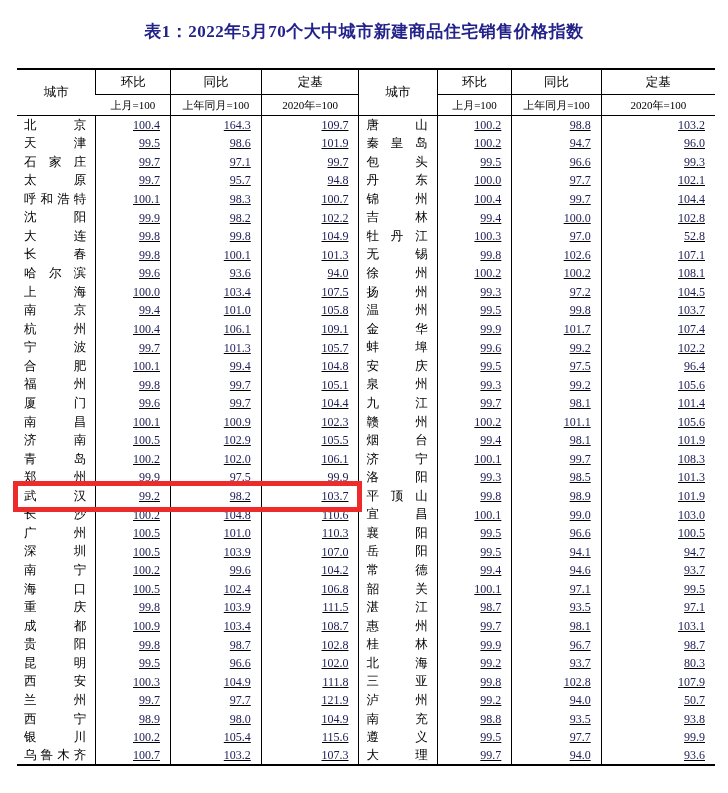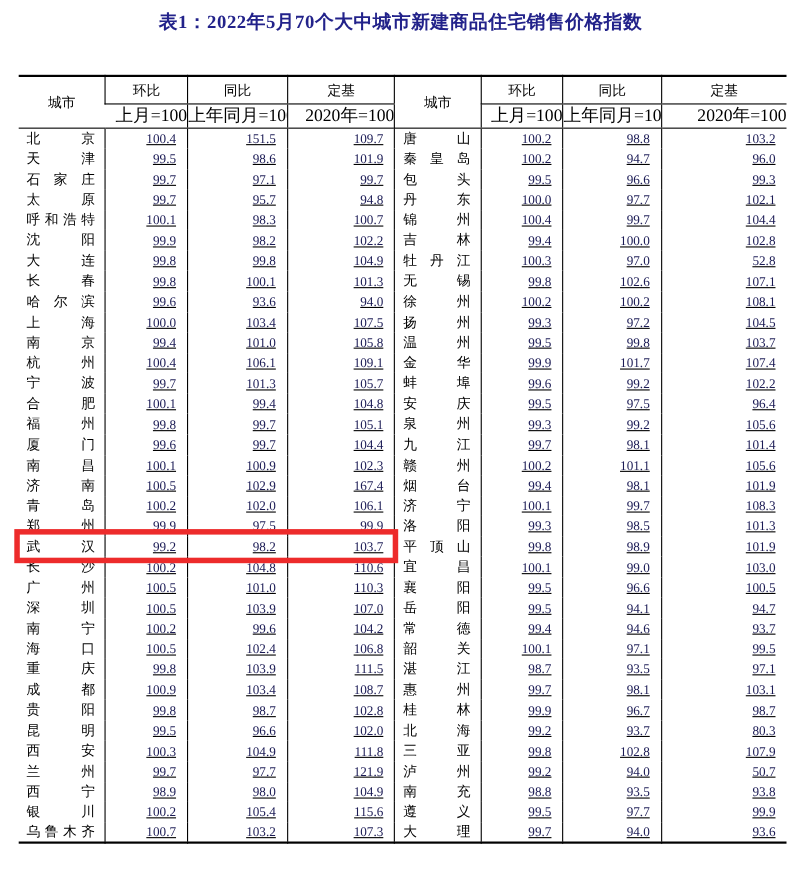--- a/index.html
+++ b/index.html
@@ -10,21 +10,21 @@
   body {
     position: relative;
     width: 728px;
     height: 793px;
     font-family: "Liberation Serif", "DejaVu Serif", serif;
     color: #000;
     overflow: hidden;
   }
   .title {
     position: absolute;
-    top: 8px;
+    top: 20px;
     left: 0;
     width: 100%;
     text-align: center;
     font-size: 17px;
     font-weight: bold;
     color: var(--title-color, #22228A);
     letter-spacing: 0.5px;
   }
   .table-wrap {
     position: absolute;
@@ -50,21 +50,21 @@
   th:not(:first-child), td:not(:first-child) {
     border-left: 1px solid var(--border-color, #000);
   }
   thead th {
     border-bottom: 1px solid var(--border-color, #000);
     text-align: center;
     font-size: 12.5px;
     color: #000;
   }
   thead tr.h1 th { height: 24px; }
-  thead tr.h2 th { height: 20px; font-size: 16px; text-align: right; }
+  thead tr.h2 th { height: 20px; font-size: 11px; }
   tbody tr { height: 18.57px; text-decoration: underline; }
   tbody td {
     font-size: 12px;
     line-height: 1;
     color: var(--number-color, #1B1B55);
   }
   td.city {
     padding-left: 7px;
     padding-right: 9px;
     color: #000;
@@ -125,21 +125,21 @@
         <th>2020年=100</th>
         <th>上月=100</th>
         <th>上年同月=100</th>
         <th>2020年=100</th>
       </tr>
     </thead>
     <tbody id="table-body">
         <tr>
           <td class="city"><span class="city-in">北京</span></td>
           <td class="val">100.4</td>
-          <td class="val">151.5</td>
+          <td class="val">164.3</td>
           <td class="val">109.7</td>
           <td class="city"><span class="city-in">唐山</span></td>
           <td class="val">100.2</td>
           <td class="val">98.8</td>
           <td class="val">103.2</td>
         </tr>
         <tr>
           <td class="city"><span class="city-in">天津</span></td>
           <td class="val">99.5</td>
           <td class="val">98.6</td>
@@ -296,21 +296,21 @@
           <td class="val">102.3</td>
           <td class="city"><span class="city-in">赣州</span></td>
           <td class="val">100.2</td>
           <td class="val">101.1</td>
           <td class="val">105.6</td>
         </tr>
         <tr>
           <td class="city"><span class="city-in">济南</span></td>
           <td class="val">100.5</td>
           <td class="val">102.9</td>
-          <td class="val">167.4</td>
+          <td class="val">105.5</td>
           <td class="city"><span class="city-in">烟台</span></td>
           <td class="val">99.4</td>
           <td class="val">98.1</td>
           <td class="val">101.9</td>
         </tr>
         <tr>
           <td class="city"><span class="city-in">青岛</span></td>
           <td class="val">100.2</td>
           <td class="val">102.0</td>
           <td class="val">106.1</td>

